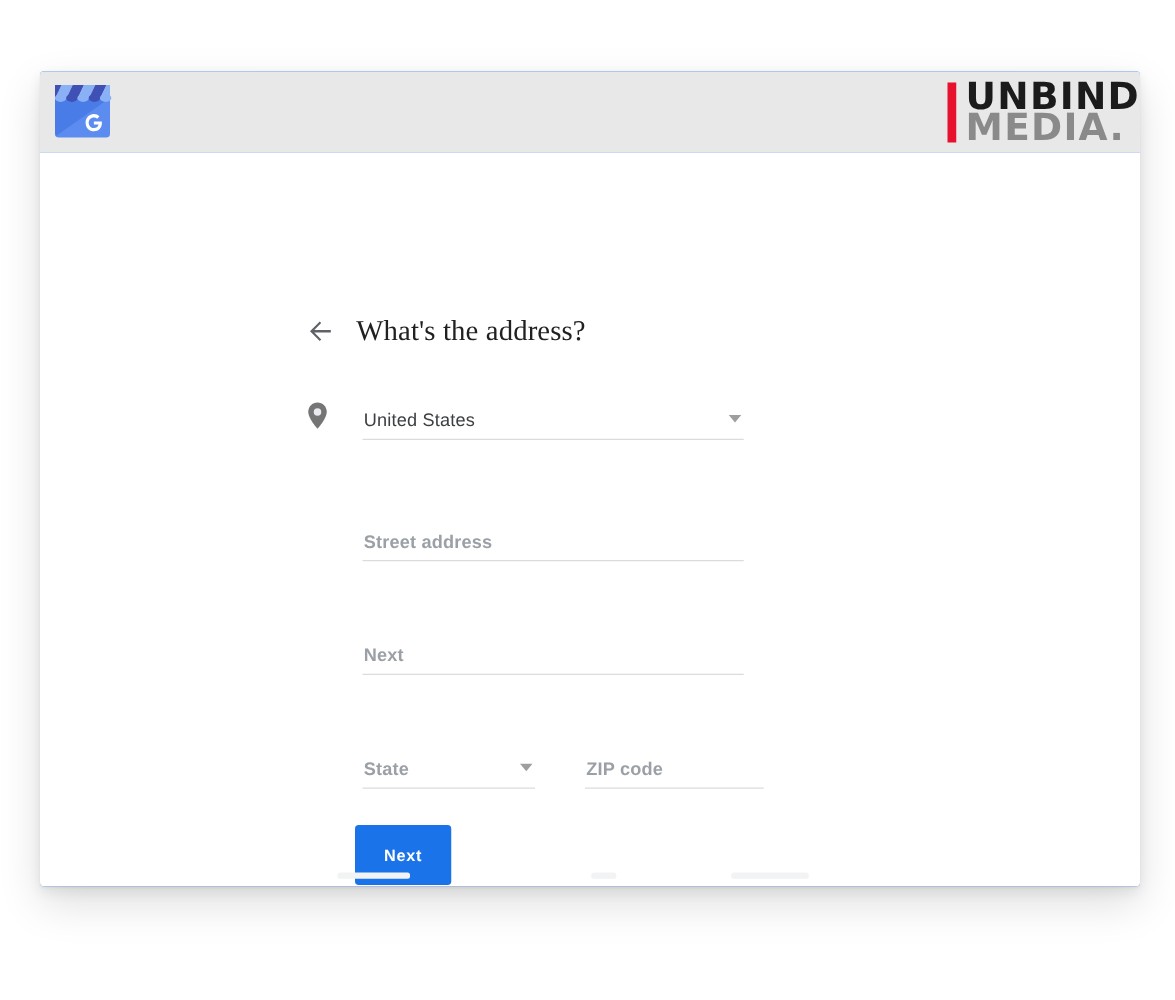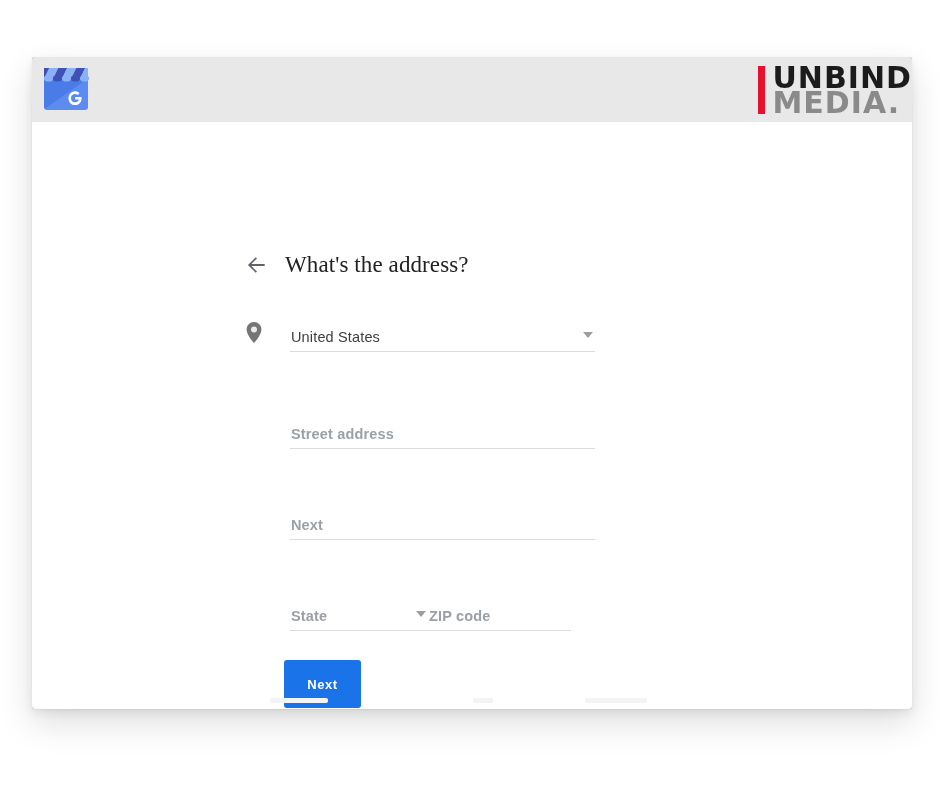--- a/index.html
+++ b/index.html
@@ -176,23 +176,24 @@
   }
 
   
   #country-field   { width: 305px; }
   #street-field    { width: 305px; margin-top: 63px; }
   #city-field      { width: 305px; margin-top: 57px; }
 
   #state-zip-row {
     display: flex;
     margin-top: 57px;
+    gap: 16px;
   }
   #state-field { width: 138px; }
-  #zip-field   { width: 143px; }
+  #zip-field   { width: 143px; margin-left: 24px; }
 
   
   #next-button {
     position: absolute;
     left: 252px;
     top: 538px;
     width: 77px;
     height: 48px;
     background: #1a73e8;
     border: none;

